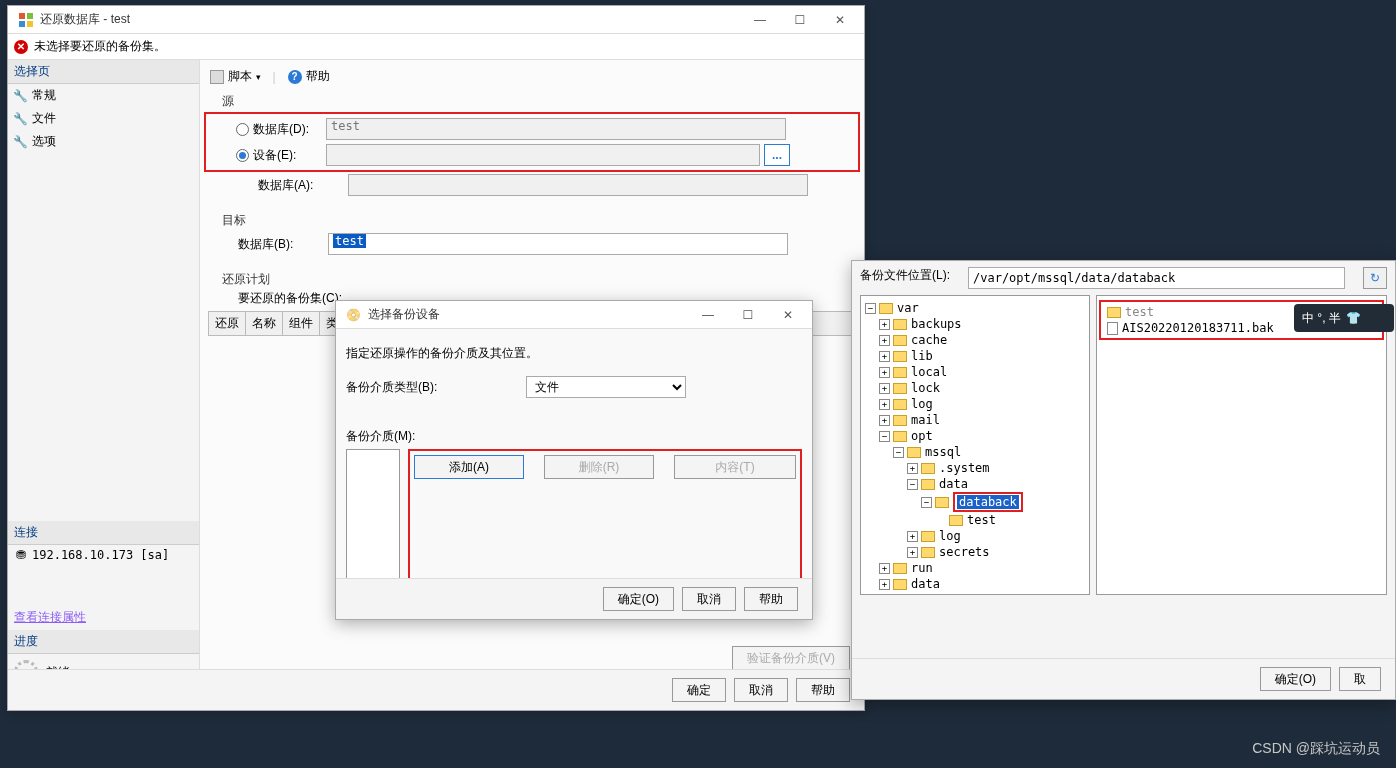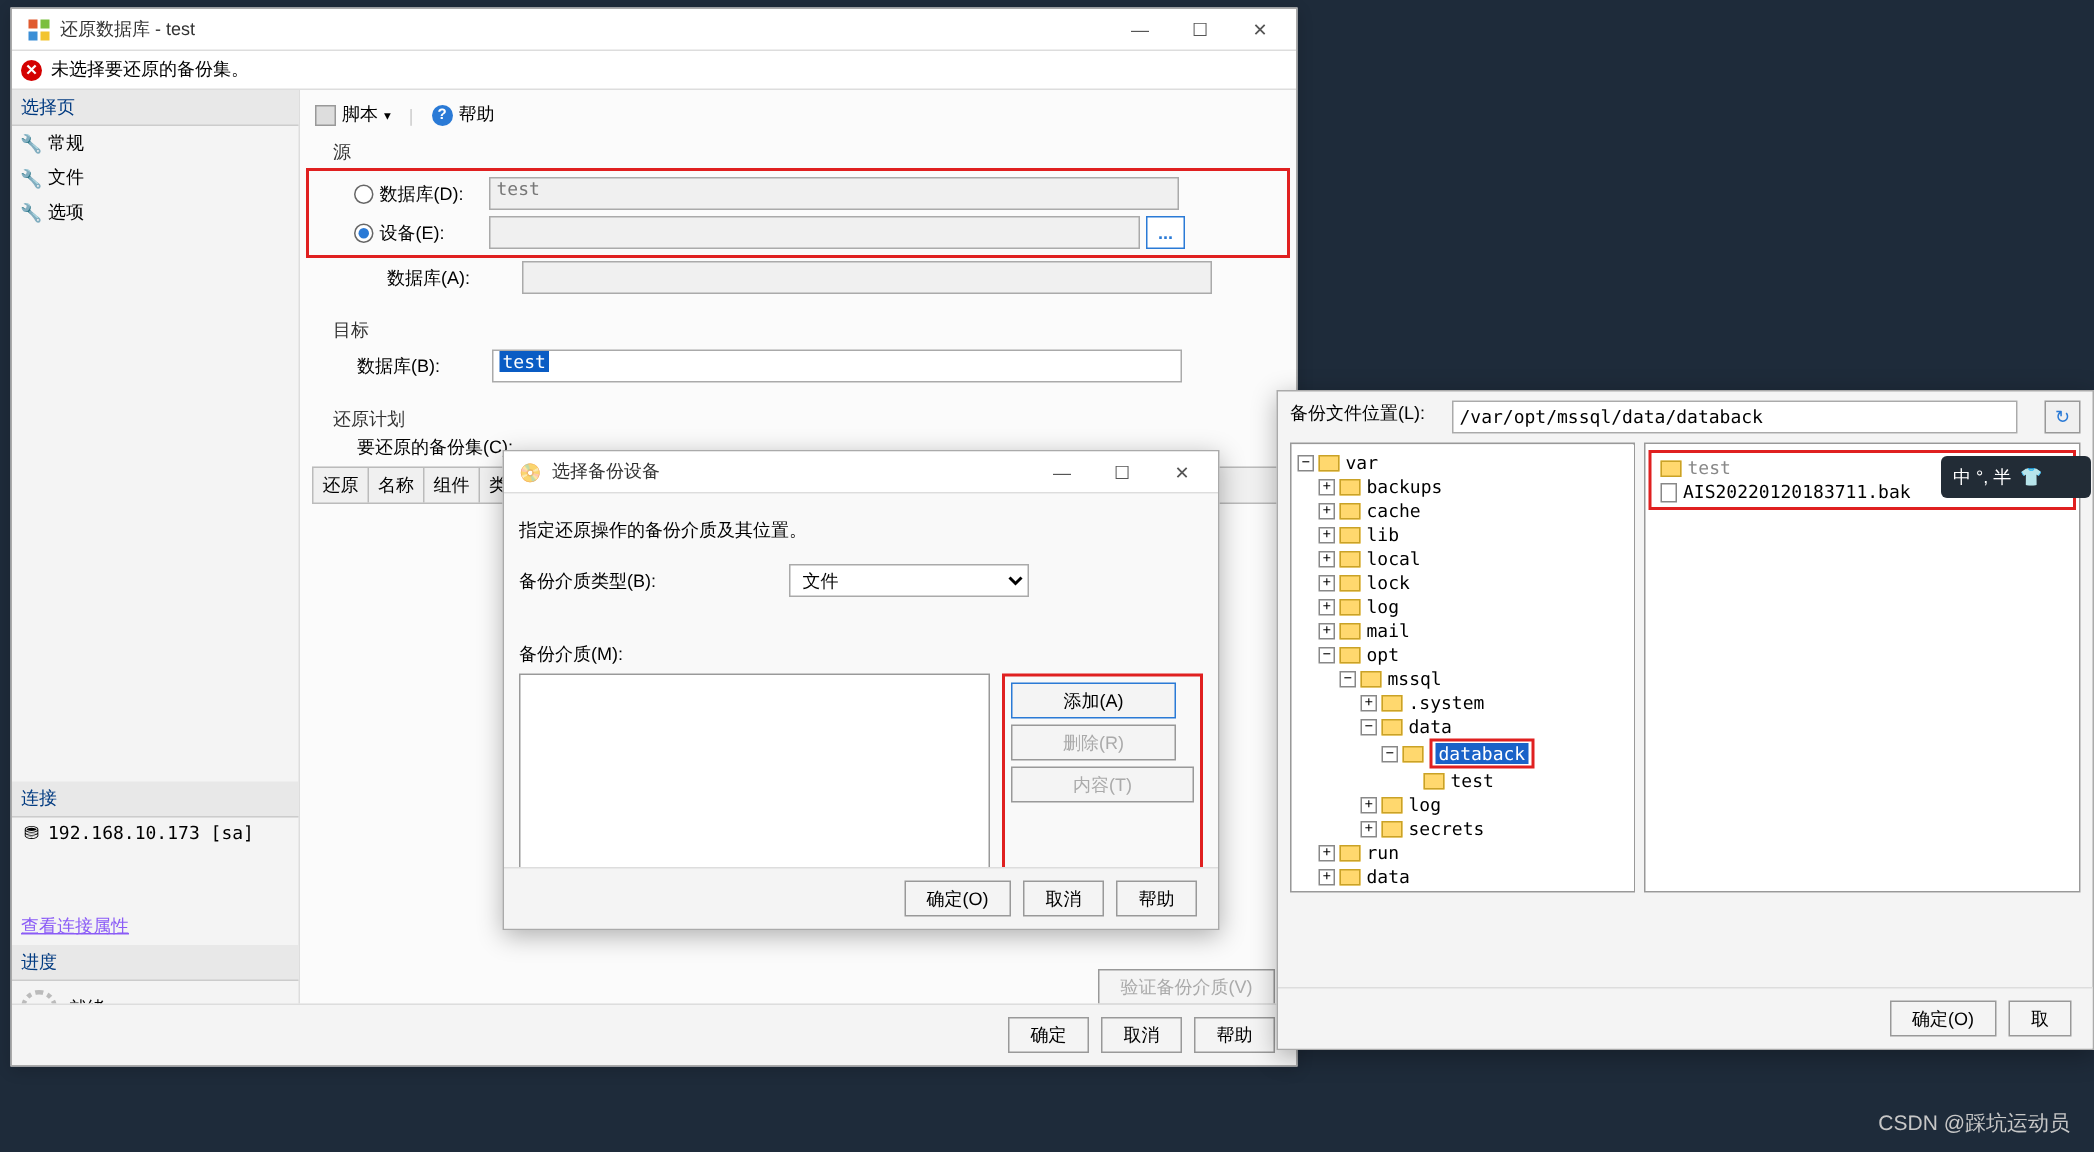--- a/index.html
+++ b/index.html
@@ -47,21 +47,21 @@
 .bottom-btns { display: flex; gap: 8px; justify-content: flex-end; padding: 8px 14px; border-top: 1px solid #ddd; background: #f4f4f4; }
 .redbox { border: 2px solid #e02020; }
 
 .radio { width: 13px; height: 13px; border: 1px solid #666; border-radius: 50%; display: inline-flex; align-items: center; justify-content: center; background: #fff; }
 .radio.checked::after { content: ""; width: 7px; height: 7px; background: #2a7ad6; border-radius: 50%; }
 
 
 .dlg2 { position: absolute; left: 335px; top: 300px; width: 478px; height: 320px; background: #f9f9f9; border: 1px solid #aaa; box-shadow: 0 4px 16px rgba(0,0,0,0.3); z-index: 10; }
 .dlg2-body { padding: 10px 10px; }
 .media-list { border: 1px solid #999; background: #fff; height: 160px; }
-.dlg2-btncol { display: flex; flex-direction: column; gap: 4px; }
+.dlg2-btncol { display: flex; flex-direction: row; gap: 20px; }
 
 
 .dlg3 { position: absolute; left: 851px; top: 260px; width: 545px; height: 440px; background: #f4f4f4; border: 1px solid #aaa; box-shadow: 0 4px 16px rgba(0,0,0,0.3); z-index: 5; }
 .dlg3-row { display: flex; align-items: flex-start; gap: 18px; padding: 6px 8px; }
 .path-input { flex: 1; height: 22px; border: 1px solid #aaa; background: #fff; padding: 0 4px; font-family: "SimSun", monospace; font-size: 12px; }
 .refresh-btn { width: 24px; height: 22px; border: 1px solid #999; background: #f0f0f0; display: flex; align-items: center; justify-content: center; cursor: pointer; }
 .split-pane { display: flex; height: 300px; padding: 0 8px; gap: 6px; }
 .tree-pane, .file-pane { border: 1px solid #999; background: #fff; overflow: auto; font-family: "SimSun", monospace; font-size: 12px; }
 .tree-pane { width: 230px; padding: 4px 2px; }
 .file-pane { flex: 1; padding: 4px 2px; }

